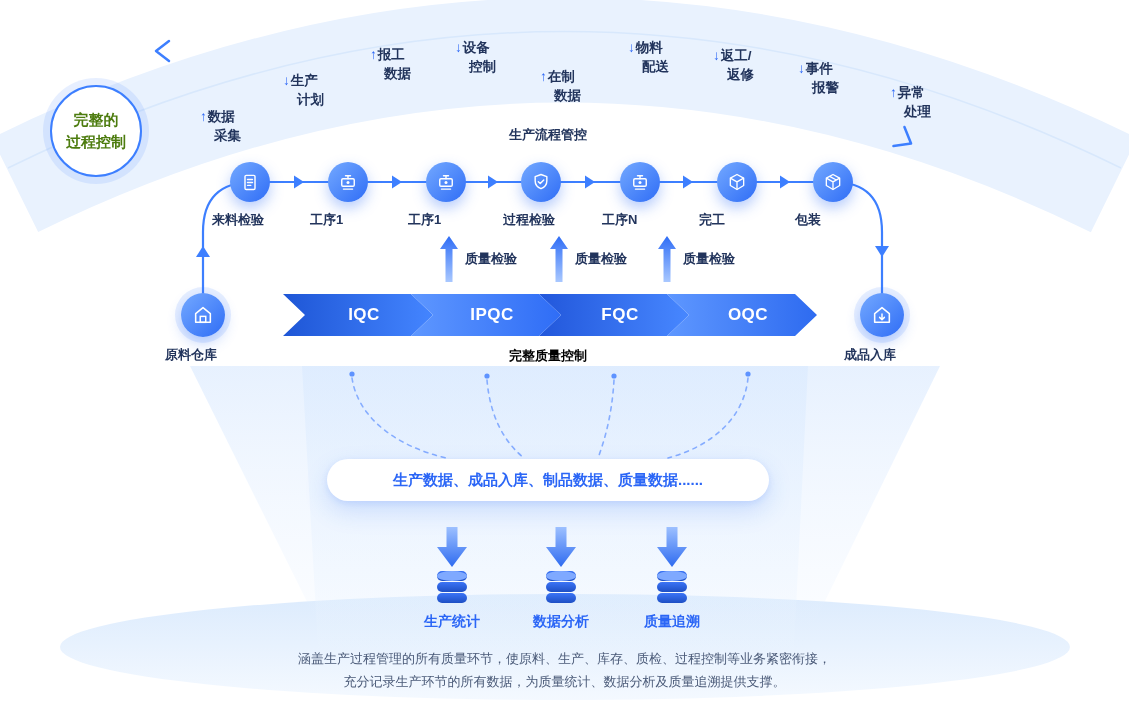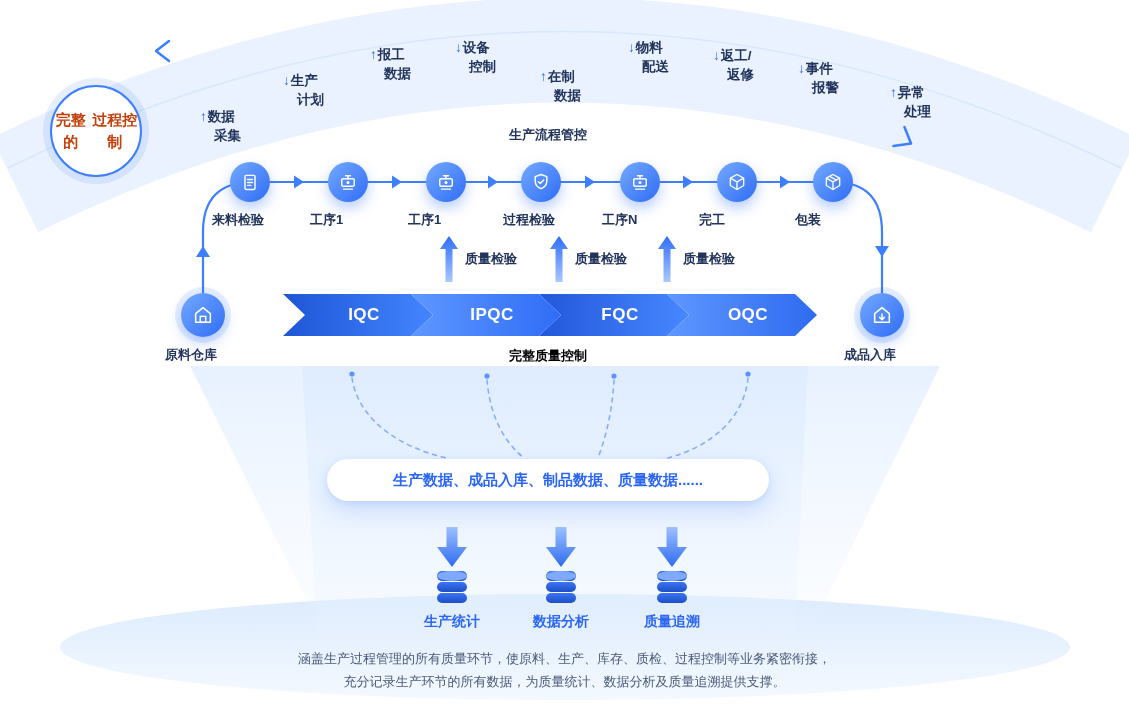--- a/index.html
+++ b/index.html
@@ -9,22 +9,22 @@
   }
   svg.layer{position:absolute;left:0;top:0;pointer-events:none;}
   .bg{z-index:1;}
   .flow{z-index:2;}
 
   
   .badge{
     position:absolute;left:50px;top:85px;width:88px;height:88px;border-radius:50%;
     background:#fff;border:2.5px solid #3D7FFF;
     box-shadow:0 0 0 7px rgba(61,127,255,0.12);
-    display:flex;flex-direction:row;align-items:center;justify-content:center;
-    color:#c2410c;font-weight:bold;font-size:15px;line-height:1.45;z-index:4;text-align:center;
+    display:flex;flex-direction:column;align-items:center;justify-content:center;
+    color:#4d7c0f;font-weight:bold;font-size:15px;line-height:1.45;z-index:4;text-align:center;
   }
 
   
   .top-item{position:absolute;font-size:13.5px;font-weight:bold;color:#22345C;line-height:1.4;z-index:4;}
   .top-item .arr{color:#2B66F6;font-weight:bold;margin-right:1px;}
   .top-item .l2{padding-left:14px;}
 
   .flow-title{position:absolute;left:348px;top:126px;width:400px;text-align:center;
     font-size:13px;font-weight:600;color:#22345C;z-index:4;}
   .qc-title{position:absolute;left:348px;top:347px;width:400px;text-align:center;

